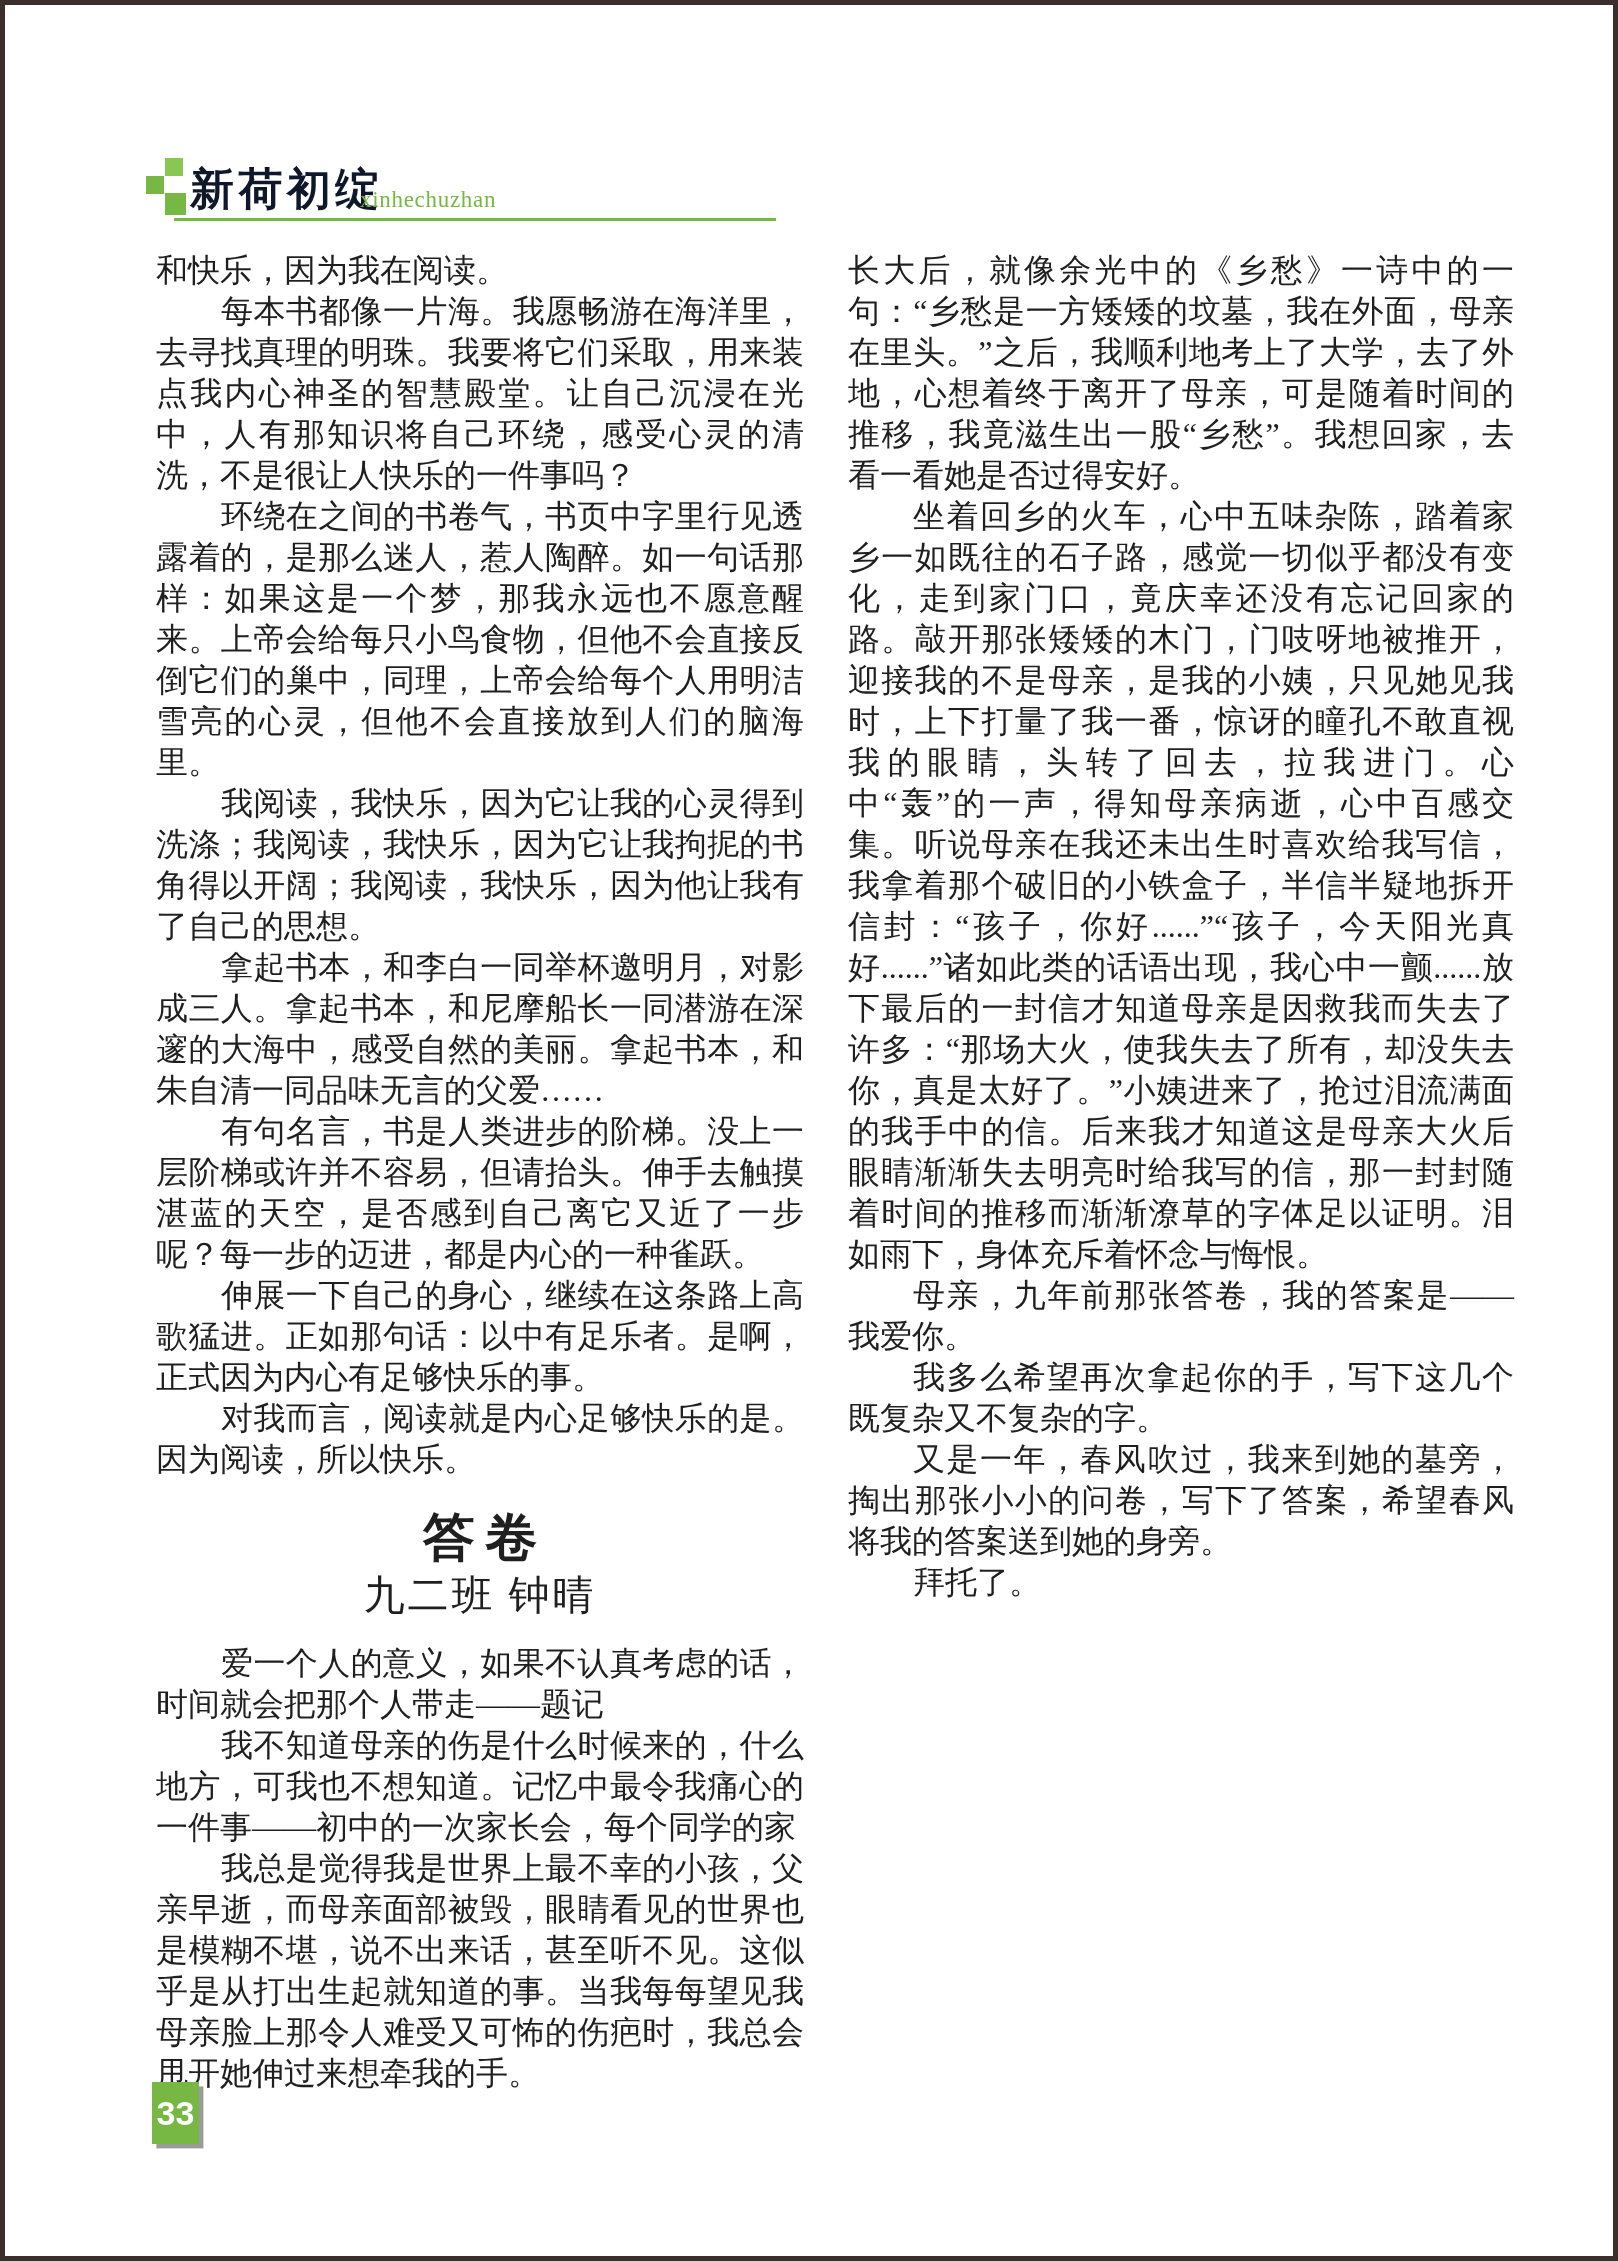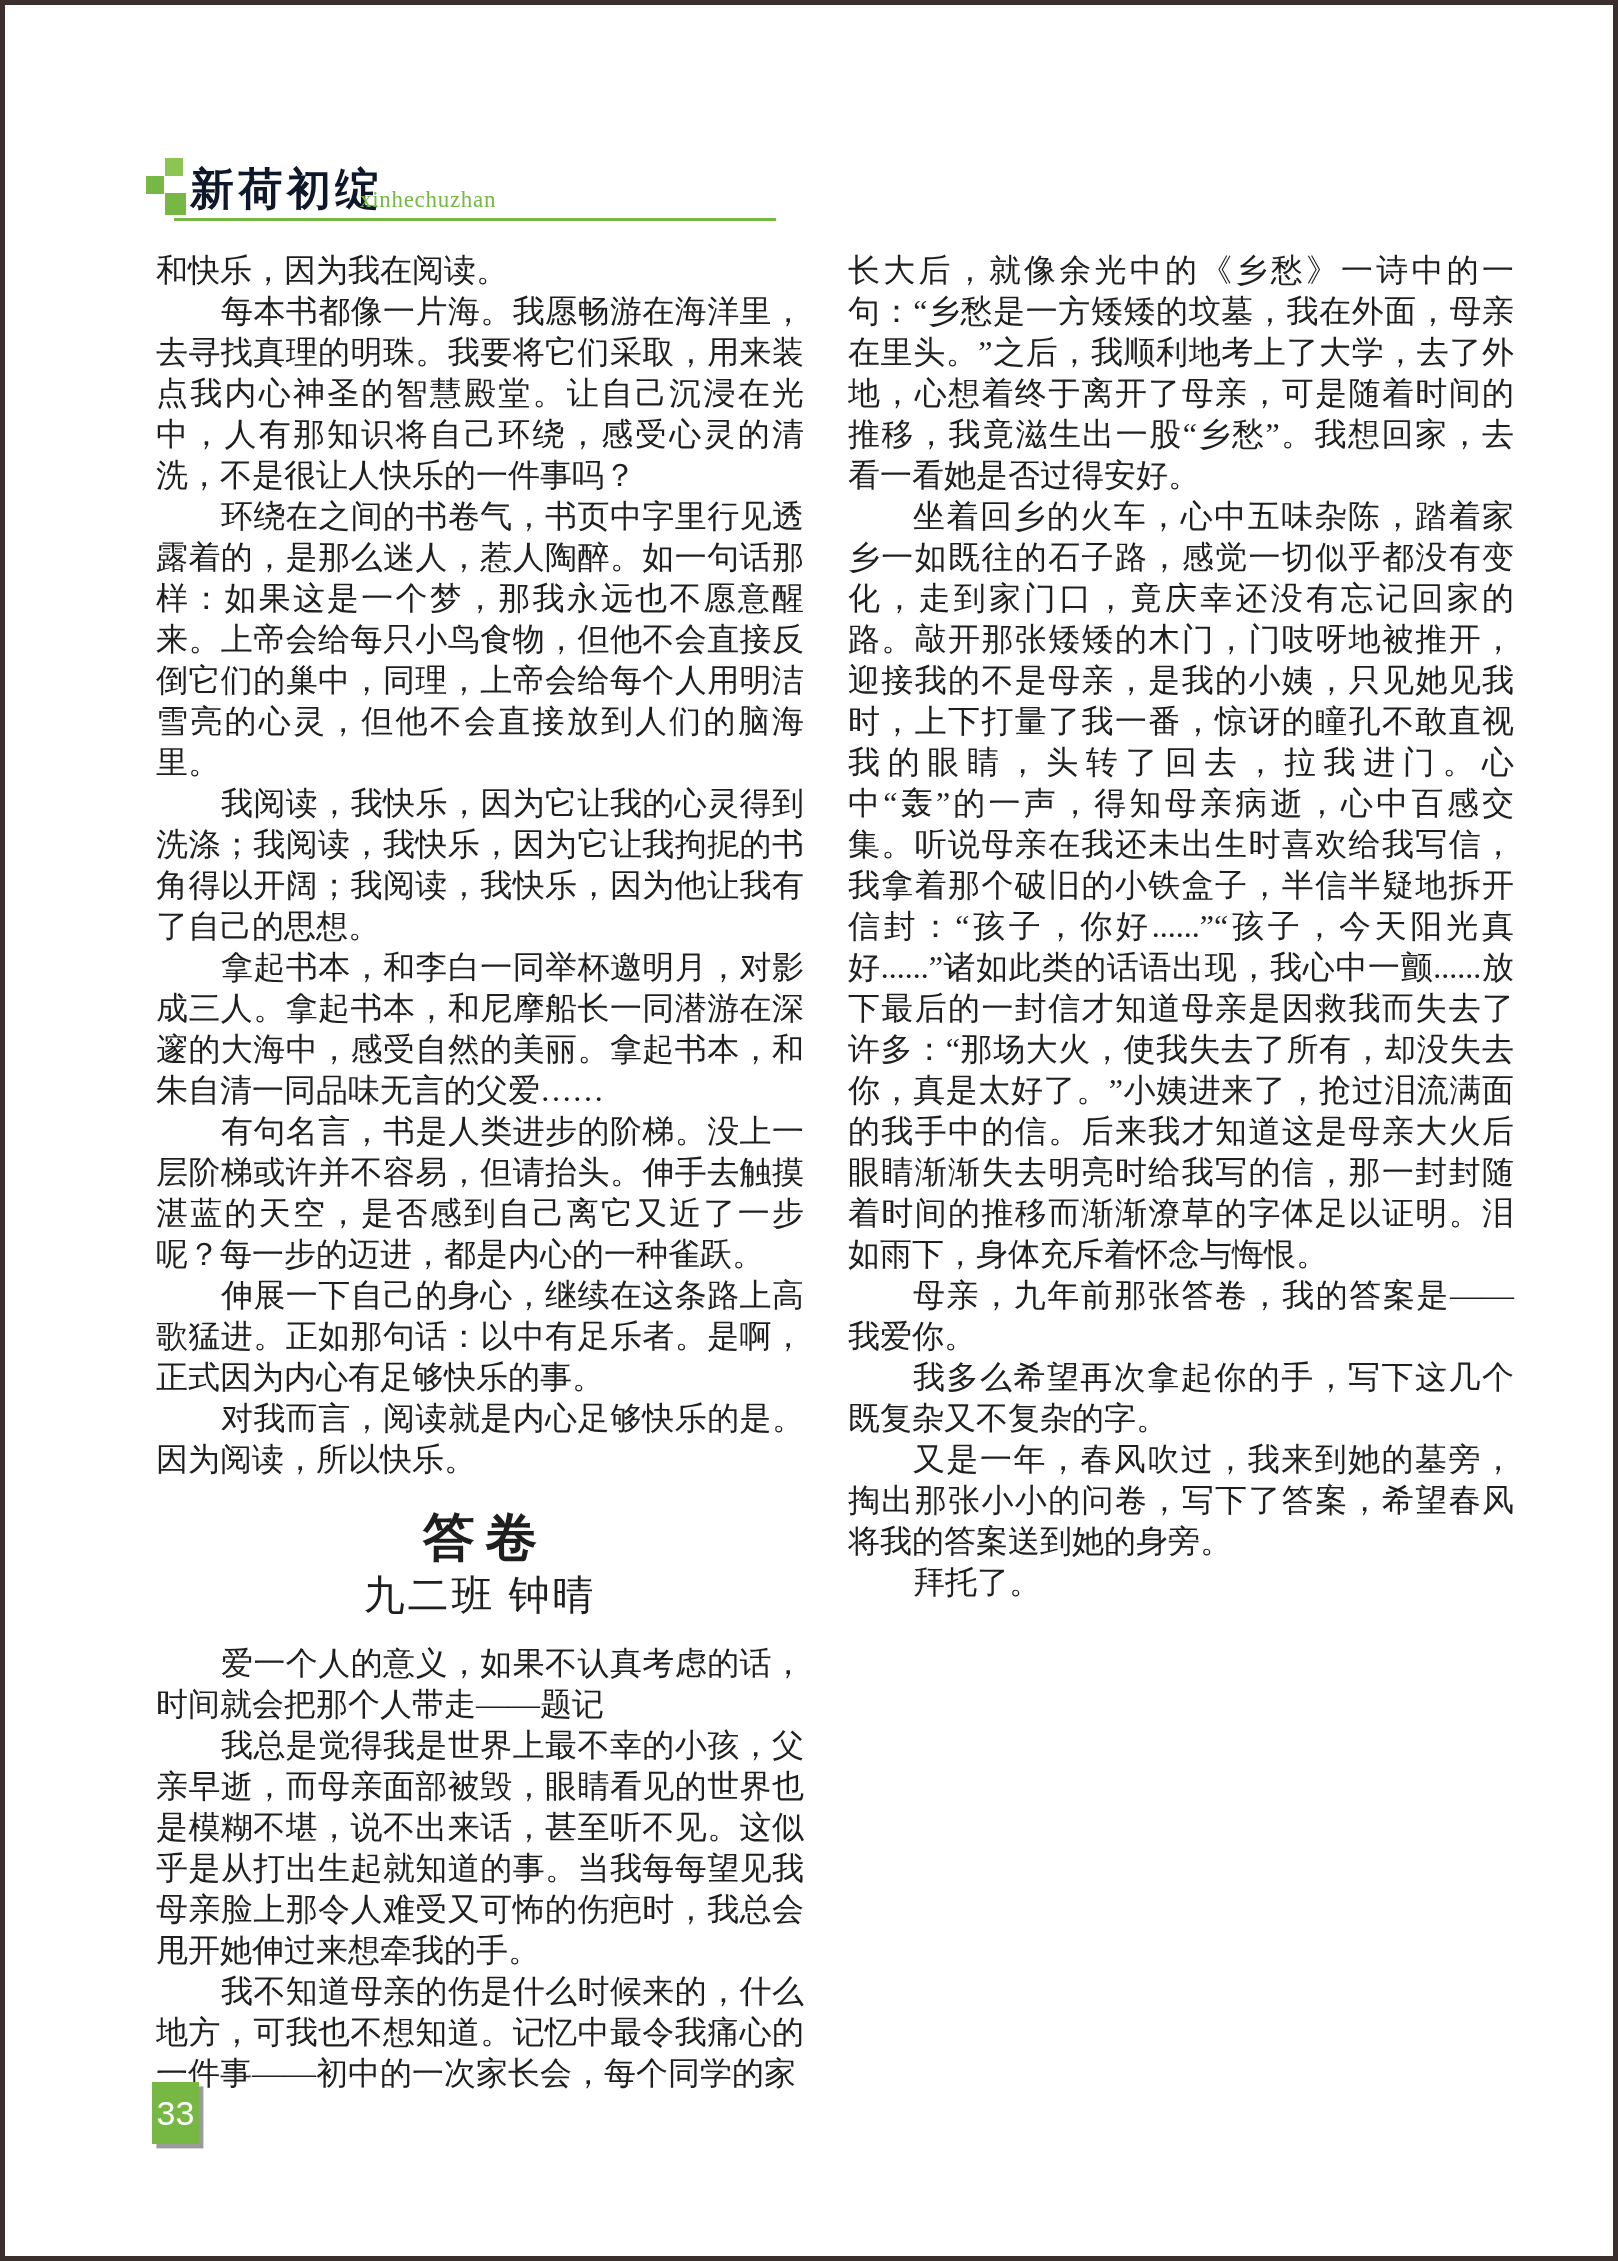--- a/index.html
+++ b/index.html
@@ -65,21 +65,21 @@
   }
 
   
   .page-num {
     position:absolute; left:147px; top:2077px;
     width:47px; height:62px;
     background:#76b843;
     box-shadow:4.4px 4.4px 0 #9b9b9b;
     color:#ffffff;
     font-family:"Liberation Sans", sans-serif;
-    font-size:34px; font-weight:normal;
+    font-size:34px; font-weight:bold;
     display:flex; align-items:center; justify-content:center;
   }
 </style>
 </head>
 <body>
 
 <div class="page">
 
   <div class="logo-icon">
     <span class="sq sq1"></span>
@@ -97,22 +97,22 @@
     <p class="body-p">我阅读，我快乐，因为它让我的心灵得到洗涤；我阅读，我快乐，因为它让我拘抳的书角得以开阔；我阅读，我快乐，因为他让我有了自己的思想。</p>
     <p class="body-p">拿起书本，和李白一同举杯邀明月，对影成三人。拿起书本，和尼摩船长一同潜游在深邃的大海中，感受自然的美丽。拿起书本，和朱自清一同品味无言的父爱……</p>
     <p class="body-p">有句名言，书是人类进步的阶梯。没上一层阶梯或许并不容易，但请抬头。伸手去触摸湛蓝的天空，是否感到自己离它又近了一步呢？每一步的迈进，都是内心的一种雀跃。</p>
     <p class="body-p">伸展一下自己的身心，继续在这条路上高歌猛进。正如那句话：以中有足乐者。是啊，正式因为内心有足够快乐的事。</p>
     <p class="body-p">对我而言，阅读就是内心足够快乐的是。因为阅读，所以快乐。</p>
 
     <h2 class="a2-title">答卷</h2>
     <div class="a2-author">九二班 钟晴</div>
 
     <p class="body-p">爱一个人的意义，如果不认真考虑的话，时间就会把那个人带走——题记</p>
+    <p class="body-p">我不知道母亲的伤是什么时候来的，什么地方，可我也不想知道。记忆中最令我痛心的一件事——初中的一次家长会，每个同学的家</p>
     <p class="body-p">我总是觉得我是世界上最不幸的小孩，父亲早逝，而母亲面部被毁，眼睛看见的世界也是模糊不堪，说不出来话，甚至听不见。这似乎是从打出生起就知道的事。当我每每望见我母亲脸上那令人难受又可怖的伤疤时，我总会甩开她伸过来想牵我的手。</p>
-    <p class="body-p">我不知道母亲的伤是什么时候来的，什么地方，可我也不想知道。记忆中最令我痛心的一件事——初中的一次家长会，每个同学的家</p>
   </div>
 
   <div class="col col-right">
     <p class="body-p noindent">长大后，就像余光中的《乡愁》一诗中的一句：“乡愁是一方矮矮的坟墓，我在外面，母亲在里头。”之后，我顺利地考上了大学，去了外地，心想着终于离开了母亲，可是随着时间的推移，我竟滋生出一股“乡愁”。我想回家，去看一看她是否过得安好。</p>
     <p class="body-p">坐着回乡的火车，心中五味杂陈，踏着家乡一如既往的石子路，感觉一切似乎都没有变化，走到家门口，竟庆幸还没有忘记回家的路。敲开那张矮矮的木门，门吱呀地被推开，迎接我的不是母亲，是我的小姨，只见她见我时，上下打量了我一番，惊讶的瞳孔不敢直视我的眼睛，头转了回去，拉我进门。心中“轰”的一声，得知母亲病逝，心中百感交集。听说母亲在我还未出生时喜欢给我写信，我拿着那个破旧的小铁盒子，半信半疑地拆开信封：“孩子，你好......”“孩子，今天阳光真好......”诸如此类的话语出现，我心中一颤......放下最后的一封信才知道母亲是因救我而失去了许多：“那场大火，使我失去了所有，却没失去你，真是太好了。”小姨进来了，抢过泪流满面的我手中的信。后来我才知道这是母亲大火后眼睛渐渐失去明亮时给我写的信，那一封封随着时间的推移而渐渐潦草的字体足以证明。泪如雨下，身体充斥着怀念与悔恨。</p>
     <p class="body-p">母亲，九年前那张答卷，我的答案是——我爱你。</p>
     <p class="body-p">我多么希望再次拿起你的手，写下这几个既复杂又不复杂的字。</p>
     <p class="body-p">又是一年，春风吹过，我来到她的墓旁，掏出那张小小的问卷，写下了答案，希望春风将我的答案送到她的身旁。</p>
     <p class="body-p">拜托了。</p>
   </div>

